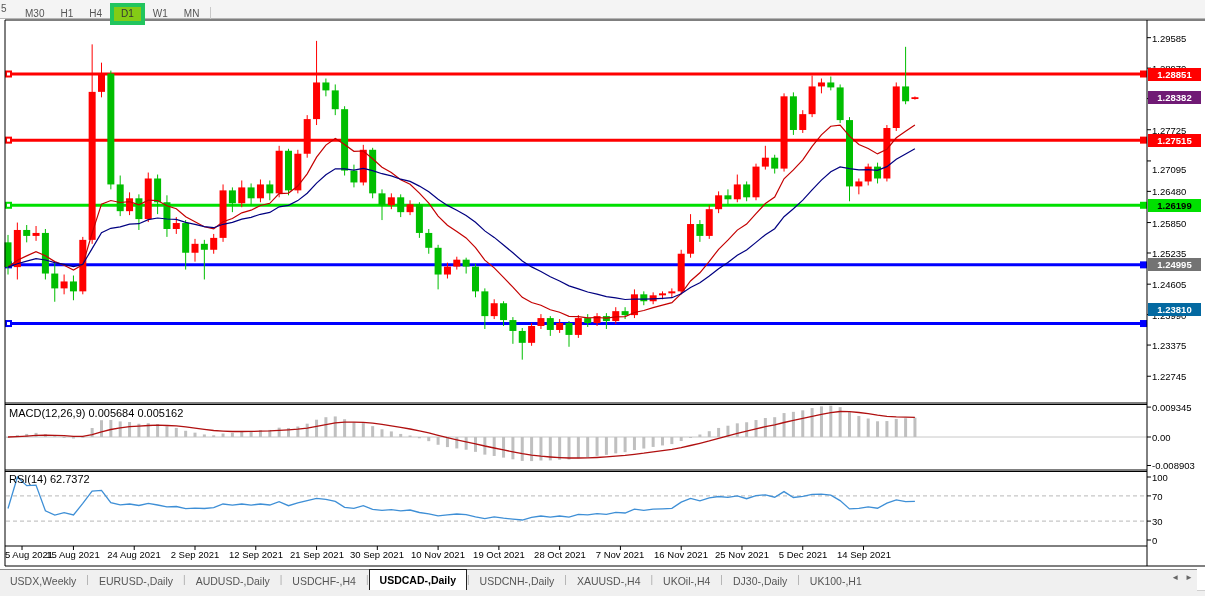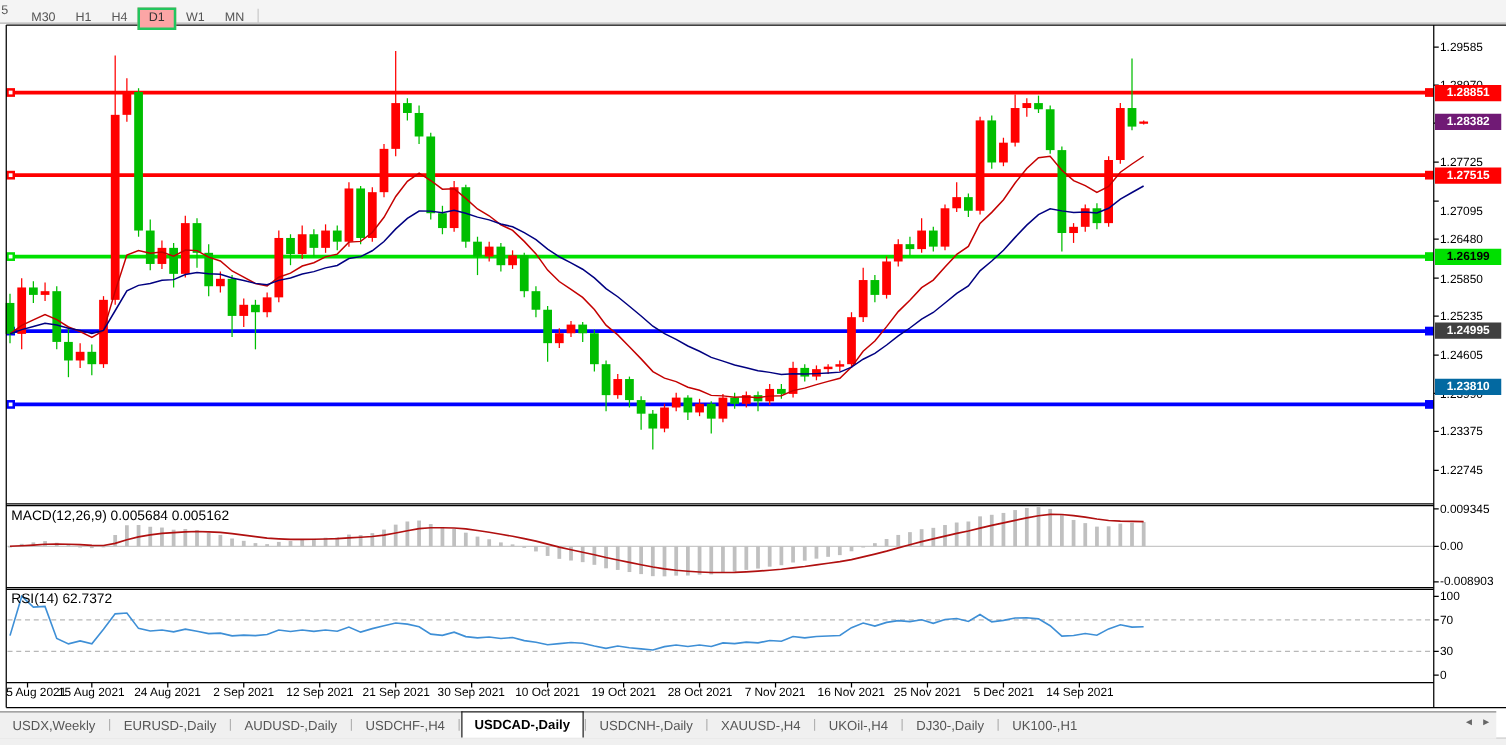--- a/index.html
+++ b/index.html
@@ -4,21 +4,21 @@
 <style>
   html,body{margin:0;padding:0;background:#ffffff;width:1205px;height:596px;overflow:hidden;
     font-family:"Liberation Sans", sans-serif;}
   #app{position:relative;width:1205px;height:596px;background:#fff;}
   
   #toolbar{position:absolute;left:0;top:0;width:1205px;height:18px;background:#f4f4f4;
     border-bottom:1px solid #b5b5b5;white-space:nowrap;z-index:30;}
   .tf-btn{display:inline-block;height:14px;line-height:14px;padding:1px 8px;margin-top:1px;
     font-size:10px;color:#555;cursor:default;}
   .tf-btn.cut{padding-left:1px;width:8px;overflow:hidden;}
-  .tf-btn.active{background:#fca5a5;border:2px solid #22c55e;padding:0 7px;color:#333;}
+  .tf-btn.active{background:#84cc16;border:4px solid #22c55e;padding:0 7px;color:#333;}
   .tf-sep{display:inline-block;width:1px;height:12px;background:#c9c9c9;vertical-align:middle;margin:0 3px;}
   
   #chartwrap{position:absolute;left:0;top:0;width:1205px;height:596px;z-index:1;}
   #labels{position:absolute;left:0;top:0;width:1205px;height:596px;z-index:10;pointer-events:none;}
   #title{position:absolute;left:9px;top:25px;font-size:11px;color:#000;z-index:11;}
   #title .tri{font-size:8px;margin-right:5px;}
   .pane-label{position:absolute;font-size:11px;color:#000;z-index:11;}
   .axis-label{position:absolute;left:1152px;font-size:9.5px;color:#000;}
   .tag{position:absolute;left:1148px;width:53px;height:13px;font-size:9.5px;font-weight:700;
     line-height:13px;text-align:center;}
@@ -421,37 +421,37 @@
       <div class="axis-label" style="top:218px;">1.25850</div>
       <div class="axis-label" style="top:248px;">1.25235</div>
       <div class="axis-label" style="top:279px;">1.24605</div>
       <div class="axis-label" style="top:310px;">1.23990</div>
       <div class="axis-label" style="top:340px;">1.23375</div>
       <div class="axis-label" style="top:371px;">1.22745</div>
       <div class="tag" style="top:68px;background:#FF0000;color:#FFFFFF;">1.28851</div>
       <div class="tag" style="top:91px;background:#701a75;color:#FFFFFF;">1.28382</div>
       <div class="tag" style="top:134px;background:#FF0000;color:#FFFFFF;">1.27515</div>
       <div class="tag" style="top:199px;background:#00E000;color:#000000;">1.26199</div>
-      <div class="tag" style="top:258px;background:#404040;color:#FFFFFF;">1.24995</div>
+      <div class="tag" style="top:258px;background:#737373;color:#FFFFFF;">1.24995</div>
       <div class="tag" style="top:303px;background:#0369a1;color:#FFFFFF;">1.23810</div>
       <div class="axis-label" style="top:402px;">0.009345</div>
       <div class="axis-label" style="top:432px;">0.00</div>
       <div class="axis-label" style="top:460px;">-0.008903</div>
       <div class="axis-label" style="top:472px;">100</div>
       <div class="axis-label" style="top:491px;">70</div>
       <div class="axis-label" style="top:516px;">30</div>
       <div class="axis-label" style="top:535px;">0</div>
       <div class="date-label" style="left:-4px;">5 Aug 2021</div>
       <div class="date-label" style="left:40px;">15 Aug 2021</div>
       <div class="date-label" style="left:101px;">24 Aug 2021</div>
       <div class="date-label" style="left:162px;">2 Sep 2021</div>
       <div class="date-label" style="left:223px;">12 Sep 2021</div>
       <div class="date-label" style="left:284px;">21 Sep 2021</div>
       <div class="date-label" style="left:344px;">30 Sep 2021</div>
-      <div class="date-label" style="left:405px;">10 Oct 2021</div>
+      <div class="date-label" style="left:405px;">10 Nov 2021</div>
       <div class="date-label" style="left:466px;">19 Oct 2021</div>
       <div class="date-label" style="left:527px;">28 Oct 2021</div>
       <div class="date-label" style="left:587px;">7 Nov 2021</div>
       <div class="date-label" style="left:648px;">16 Nov 2021</div>
       <div class="date-label" style="left:709px;">25 Nov 2021</div>
       <div class="date-label" style="left:770px;">5 Dec 2021</div>
       <div class="date-label" style="left:831px;">14 Sep 2021</div>
     </div>
 
   <div id="tabbar"><span class="tab">USDX,Weekly</span><span class="tab-sep">|</span><span class="tab">EURUSD-,Daily</span><span class="tab-sep">|</span><span class="tab">AUDUSD-,Daily</span><span class="tab-sep">|</span><span class="tab">USDCHF-,H4</span><span class="tab-sep">|</span><span class="tab active">USDCAD-,Daily</span><span class="tab-sep">|</span><span class="tab">USDCNH-,Daily</span><span class="tab-sep">|</span><span class="tab">XAUUSD-,H4</span><span class="tab-sep">|</span><span class="tab">UKOil-,H4</span><span class="tab-sep">|</span><span class="tab">DJ30-,Daily</span><span class="tab-sep">|</span><span class="tab">UK100-,H1</span></div>

